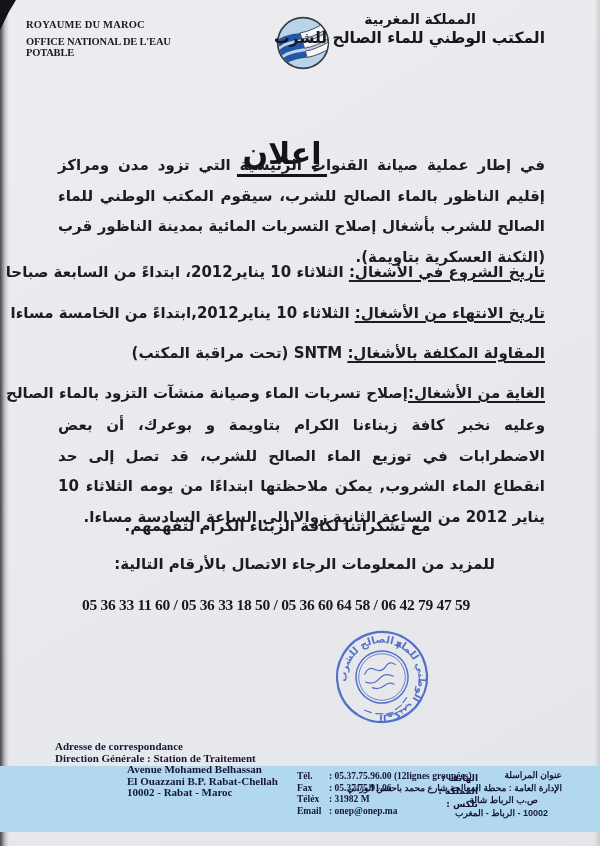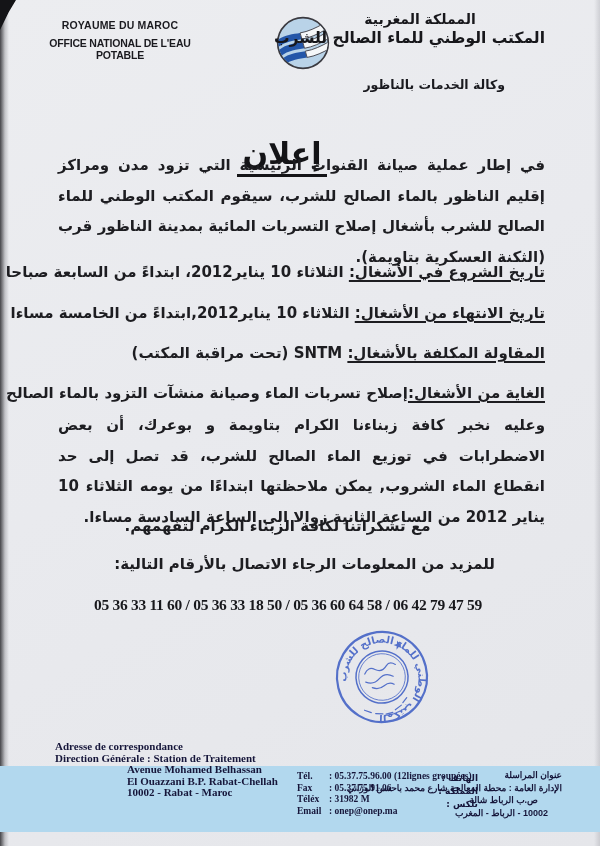--- a/index.html
+++ b/index.html
@@ -9,22 +9,22 @@
     font-family:"DejaVu Sans",sans-serif;color:#1f1f23;
   }
   
   .edge-left{position:absolute;left:0;top:0;width:9px;height:100%;
     background:linear-gradient(to right,rgba(28,28,32,.8),rgba(90,90,96,.28) 55%,rgba(120,120,126,0));}
   .edge-right{position:absolute;right:0;top:0;width:6px;height:100%;
     background:linear-gradient(to left,rgba(110,110,120,.22),rgba(110,110,120,0));}
   .corner-wedge{position:absolute;left:0;top:0;width:16px;height:30px;background:#141417;
     clip-path:polygon(0 0,100% 0,55% 40%,0 100%);}
   
-  .hdr-fr{position:absolute;left:26px;top:19px;width:188px;text-align:center;
-    font-family:Liberation Sans, sans-serif;font-weight:bold;color:#1a1a1f;}
+  .hdr-fr{position:absolute;left:26px;top:19px;width:188px;text-align:left;
+    font-family:Liberation Serif, serif;font-weight:bold;color:#1a1a1f;}
   .hdr-fr .l1{font-size:10.5px;letter-spacing:.2px;}
   .hdr-fr .l2{font-size:10.5px;margin-top:6px;letter-spacing:-.2px;}
   .logo{position:absolute;left:276px;top:16px;width:54px;height:54px;}
   .hdr-ar{position:absolute;right:55px;top:11px;width:250px;text-align:center;direction:rtl;font-weight:bold;color:#17171b;}
   .hdr-ar .l1{font-size:14px;}
   .hdr-ar .l2{font-size:15.5px;margin-top:2px;white-space:nowrap;}
   .agency{position:absolute;right:95px;top:77px;direction:rtl;font-weight:bold;font-size:12.5px;color:#1a1a1f;white-space:nowrap;}
   
   .title-wrap{position:absolute;left:232px;top:97px;width:100px;text-align:center;}
   .title-wrap span{display:inline-block;direction:rtl;font-weight:bold;font-size:30px;line-height:34px;
@@ -36,21 +36,21 @@
   .p2{top:410px;}
   .line{position:absolute;left:58px;width:487px;text-align:right;line-height:20px;white-space:nowrap;}
   .l-start{top:262px;}
   .l-end{top:303px;}
   .l-contractor{top:343px;}
   .l-purpose{top:383px;}
   .u{text-decoration:underline;text-decoration-thickness:1.5px;text-underline-offset:3px;}
   .thanks{position:absolute;left:58px;width:439px;top:517px;text-align:center;white-space:nowrap;}
   .more-info{position:absolute;left:58px;width:437px;top:555px;text-align:right;white-space:nowrap;}
   .phones{position:absolute;left:0;width:552px;top:596px;text-align:center;direction:ltr;
-    font-family:"Liberation Serif",serif;font-weight:bold;font-size:15.5px;letter-spacing:-.3px;color:#18181c;white-space:nowrap;padding-left:12px;}
+    font-family:"Liberation Serif",serif;font-weight:bold;font-size:15.5px;letter-spacing:-.3px;color:#18181c;white-space:nowrap;}
   
   .stamp{position:absolute;left:330px;top:625px;width:104px;height:104px;transform:rotate(-14deg);opacity:.85;}
   
   .band{position:absolute;left:0;top:766px;width:600px;height:66px;background:#b2d8ee;}
   .f{font-family:"Liberation Serif",serif;font-weight:bold;color:#16163a;}
   .f-fr{position:absolute;left:55px;top:729px;font-size:11px;line-height:11.5px;white-space:nowrap;margin-top:12px;}
   .f-fr .ind{padding-left:72px;}
   .f-contact{position:absolute;left:297px;top:771px;font-size:9.5px;line-height:11.5px;white-space:nowrap;}
   .f-contact .row{display:flex;}
   .f-contact .lab{width:32px;}
@@ -98,21 +98,20 @@
           <path d="M27,35.5 C 35,36.5 44,35 52,33 L52,39.5 C 44,41.5 35,43 27,42 Z" fill="#f5f7f9" stroke="#4a4a52" stroke-width="0.9"></path>
         </g>
       </g>
     </svg>
   </div>
 
   <div class="hdr-ar">
     <div class="l1">المملكة المغربية</div>
     <div class="l2">المكتب الوطني للماء الصالح للشرب</div>
   </div>
-  <div class="agency">وكالة الخدمات بالناظور</div>
 
   <div class="title-wrap">
     <span>إعلان</span>
   </div>
 
   <div class="para p1 ar">في إطار عملية صيانة القنوات الرئيسية التي تزود مدن ومراكز إقليم الناظور بالماء الصالح للشرب، سيقوم المكتب الوطني للماء الصالح للشرب بأشغال إصلاح التسربات المائية بمدينة الناظور قرب (الثكنة العسكرية بتاويمة).</div>
 
   <div class="line l-start ar"><span class="u">تاريخ الشروع في الأشغال:</span><span> الثلاثاء 10 يناير2012، ابتداءً من السابعة صباحا</span></div>
 
   <div class="line l-end ar"><span class="u">تاريخ الانتهاء من الأشغال:</span><span> الثلاثاء 10 يناير2012,ابتداءً من الخامسة مساءا</span></div>

